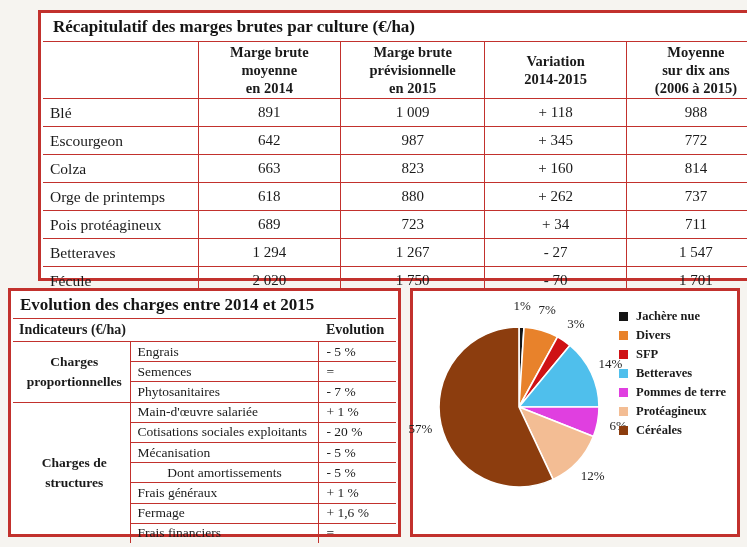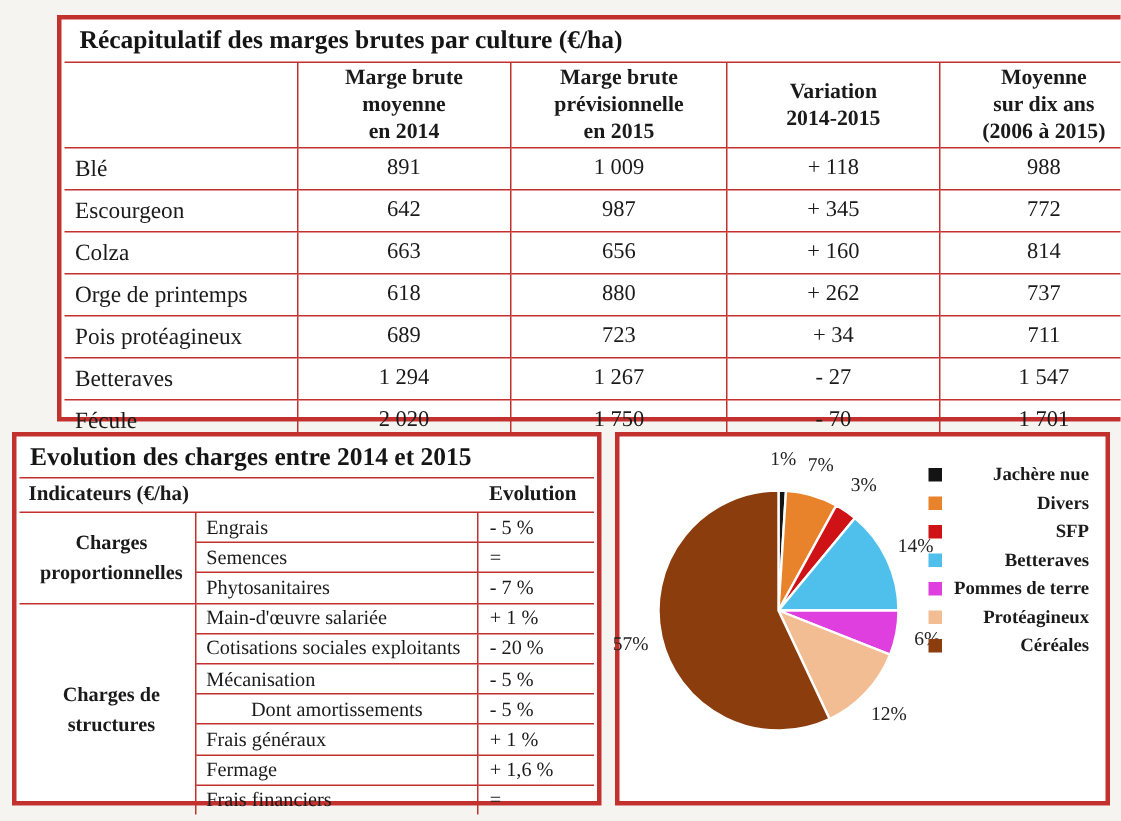--- a/index.html
+++ b/index.html
@@ -59,21 +59,21 @@
   .charges-table td.evo{text-align:left;padding-left:8px;}
 
   
   .chart-area{position:relative;height:213px;}
   .chart-area svg{position:absolute;left:0;top:0;overflow:visible;}
   .pie-label{font-family:"Liberation Serif","DejaVu Serif",serif;font-size:13px;fill:#222;}
   .legend{
     position:absolute;left:204px;top:16px;
     display:flex;flex-direction:column;gap:5px;
   }
-  .legend-item{display:flex;align-items:center;height:14px;justify-content:space-between;}
+  .legend-item{display:flex;align-items:center;height:14px;}
   .legend-swatch{width:9px;height:9px;margin-right:8px;flex:0 0 auto;}
   .legend-label{font-size:12.5px;font-weight:bold;white-space:nowrap;color:#1a1a1a;}
 </style>
 </head>
 <body>
 
 <div class="page">
 
   <section class="panel" id="margins-panel">
     <div class="panel-title">Récapitulatif des marges brutes par culture (€/ha)</div>
@@ -112,21 +112,21 @@
           <tr>
             <td class="row-label">Escourgeon</td>
             <td class="num">642</td>
             <td class="num">987</td>
             <td class="num">+ 345</td>
             <td class="num">772</td>
           </tr>
           <tr>
             <td class="row-label">Colza</td>
             <td class="num">663</td>
-            <td class="num">656</td>
+            <td class="num">823</td>
             <td class="num">+ 160</td>
             <td class="num">814</td>
           </tr>
           <tr>
             <td class="row-label">Orge de printemps</td>
             <td class="num">618</td>
             <td class="num">880</td>
             <td class="num">+ 262</td>
             <td class="num">737</td>
           </tr>

